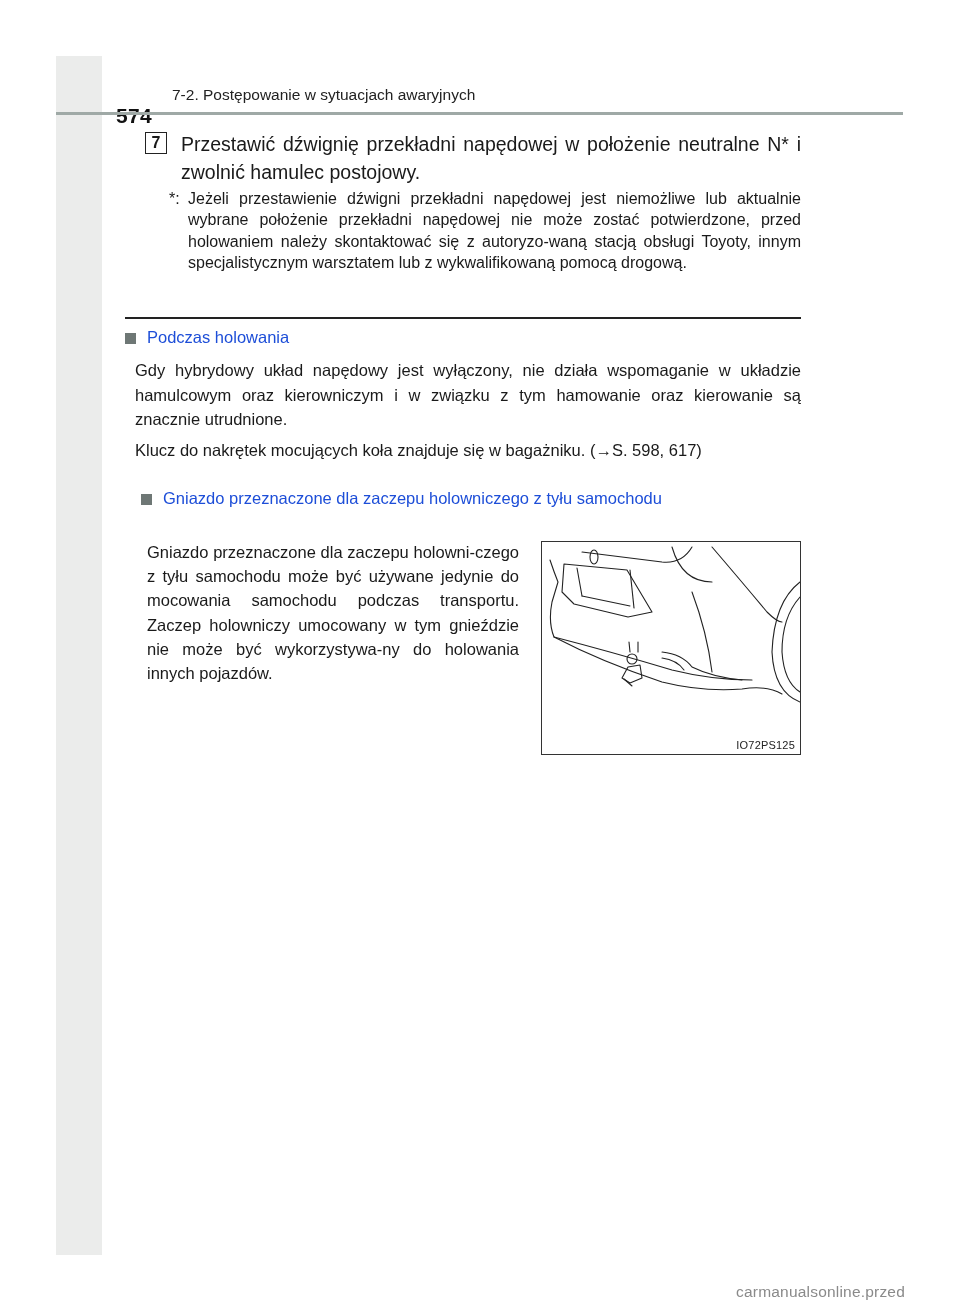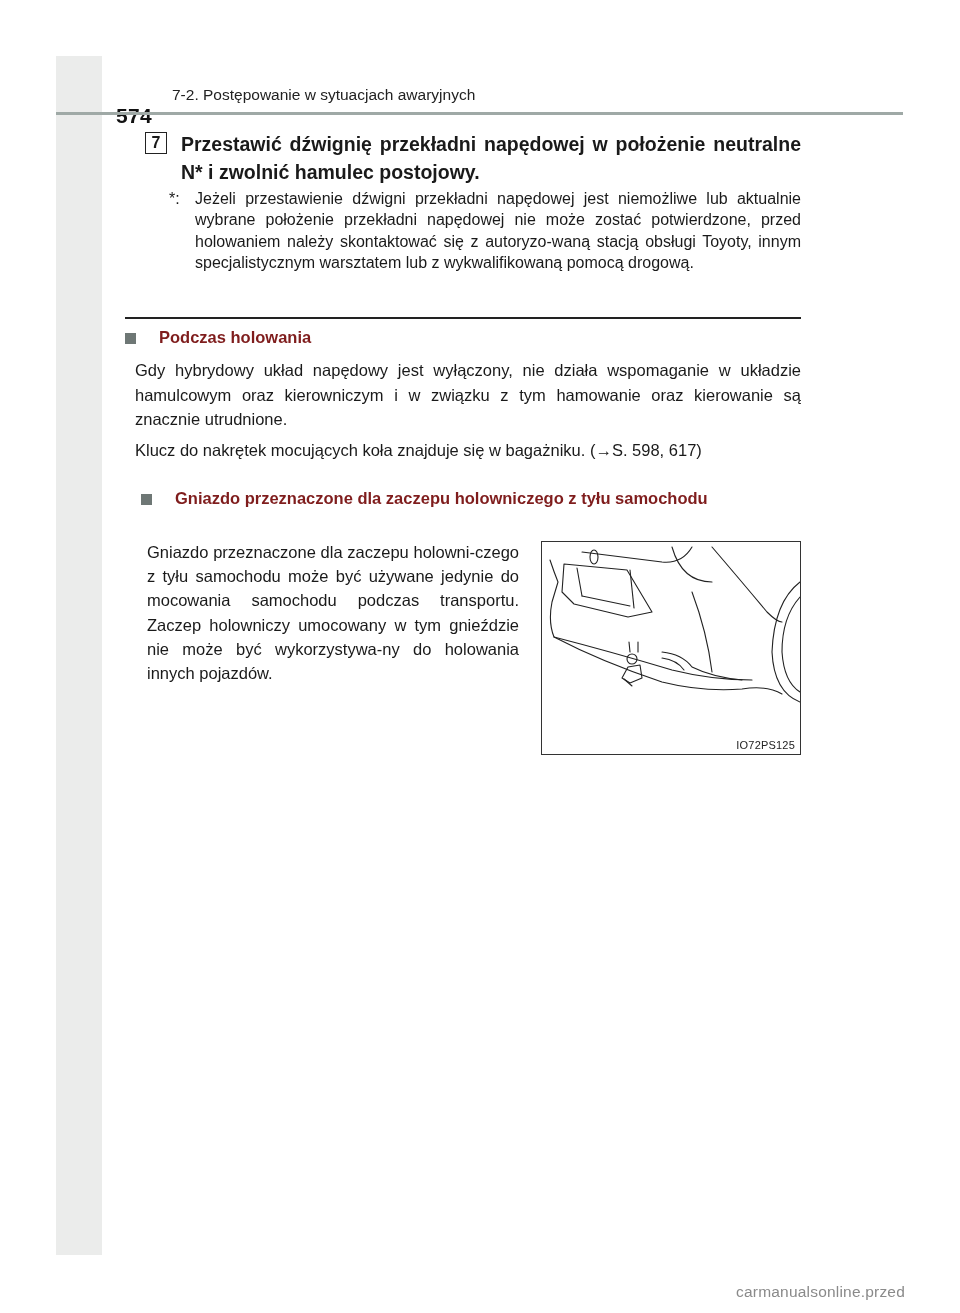--- a/index.html
+++ b/index.html
@@ -8,32 +8,32 @@
 
     .sidebar { position: absolute; left: 56px; top: 56px; width: 46px; height: 1199px; background: #ebeceb; }
 
     .header { position: absolute; left: 116px; top: 78px; width: 787px; height: 36px; }
     .page-num { position: absolute; left: 0; top: 2px; font-weight: bold; font-size: 21px; letter-spacing: 0.3px; color: #111; margin-top: 24px; }
     .chapter-title { position: absolute; left: 56px; top: 8px; font-size: 15.5px; color: #222; }
     .header-rule { position: absolute; left: 56px; top: 112px; width: 847px; height: 3px; background: #9fa9a6; }
 
     .step { position: absolute; left: 145px; top: 130px; width: 656px; }
     .step-box { position: absolute; left: 0; top: 2px; width: 22px; height: 22px; border: 1.5px solid #222; font-size: 16px; font-weight: bold; text-align: center; line-height: 19px; }
-    .step-text { position: absolute; left: 36px; top: 0; width: 620px; font-size: 19.5px; line-height: 28px; text-align: justify; text-align-last: left; color: #1a1a1a; font-weight: bold; }
+    .step-text { position: absolute; left: 36px; top: 0; width: 620px; font-size: 19.5px; line-height: 28px; text-align: justify; text-align-last: left; color: #1a1a1a; }
 
     .footnote { position: absolute; left: 169px; top: 188px; width: 632px; font-size: 16px; line-height: 21.4px; color: #1a1a1a; }
     .footnote-mark { position: absolute; left: 0; top: 0; }
-    .footnote-text { display: block; margin-left: 26px; text-align: justify; }
+    .footnote-text { display: block; margin-left: 19px; text-align: justify; }
 
     .sep { position: absolute; left: 125px; top: 317px; width: 676px; height: 1.5px; background: #222; }
 
     .section { position: absolute; left: 125px; width: 676px; }
     .section-heading { position: relative; height: 24px; }
     .bullet { position: absolute; left: 0; top: 5px; width: 11px; height: 11px; background: #6e7775; }
-    .heading-text { position: absolute; left: 34px; top: 0; font-size: 16.5px; font-weight: bold; color: #7f1d1d; white-space: nowrap; }
+    .heading-text { position: absolute; left: 22px; top: 0; font-size: 16.5px; font-weight: normal; color: #1d4ed8; white-space: nowrap; }
     .section-body { margin-left: 10px; margin-top: 6px; font-size: 16.5px; line-height: 24.5px; text-align: justify; text-align-last: left; color: #1a1a1a; }
 
     .s1 { top: 328px; }
     .s2 { top: 432px; }
     .s2 .section-body { white-space: nowrap; text-align: left; }
     .s3 { top: 489px; padding-left: 16px; }
 
     .bottom-row { position: absolute; left: 147px; top: 540px; width: 654px; height: 175px; }
     .bottom-text { position: absolute; left: 0; top: 0; width: 372px; font-size: 16.5px; line-height: 24.2px; text-align: justify; text-align-last: left; color: #1a1a1a; }
 

